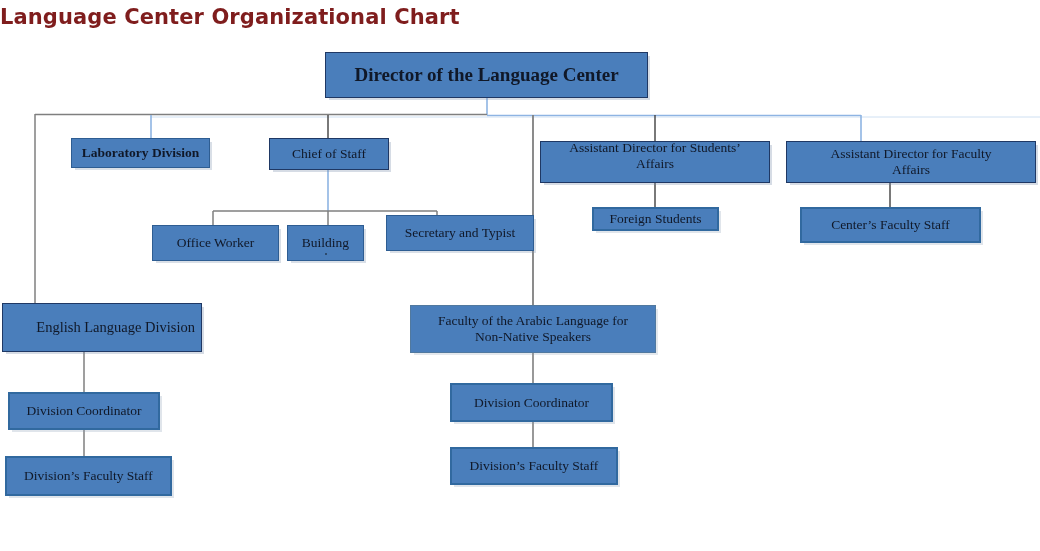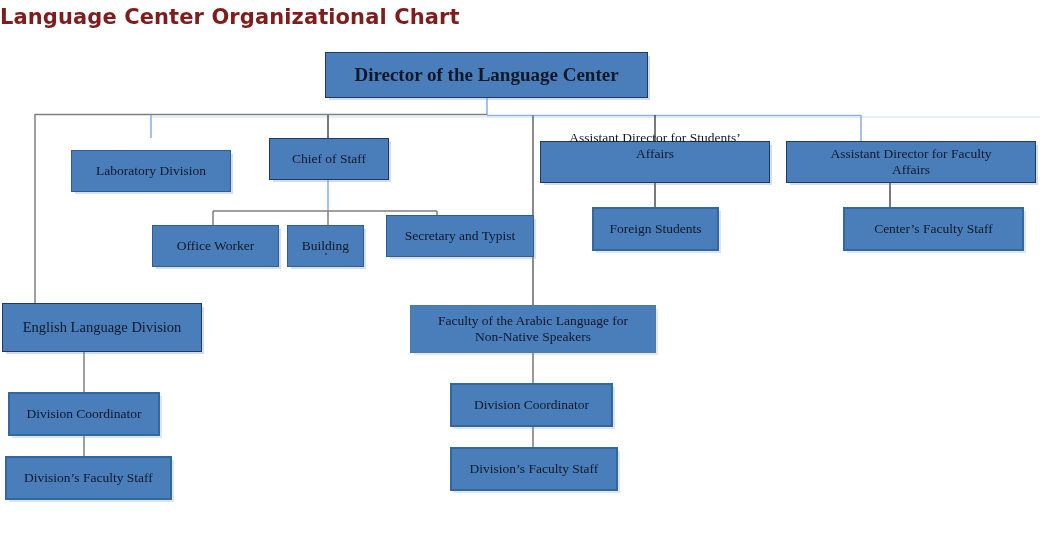--- a/index.html
+++ b/index.html
@@ -51,21 +51,21 @@
   .node {
     position: absolute;
     box-sizing: border-box;
     background: #4a7ebb;
     display: flex;
     align-items: center;
     justify-content: center;
     text-align: center;
     color: #101828;
     line-height: 1.18;
-    padding: 20px 6px;
+    padding: 10px 6px;
     z-index: 3;
   }
   .node .node-label {
     display: block;
     width: 100%;
   }
 
   
   .bd-dark {
     border: 1.5px solid #1f3864;
@@ -143,21 +143,21 @@
 
     <line x1="533" y1="353" x2="533" y2="383" stroke="#7f7f7f" stroke-width="1.6"></line>
 
     <line x1="533" y1="422" x2="533" y2="447" stroke="#7f7f7f" stroke-width="1.6"></line>
   </svg>
 
   <div class="node bd-dark t-root" style="left:325px; top:52px; width:323px; height:46px;">
     <span class="node-label">Director of the Language Center</span>
   </div>
 
-  <div class="node bd-mid t-md" style="left:71px; top:150px; width:160px; height:30px;">
+  <div class="node bd-mid t-md" style="left:71px; top:138px; width:139px; height:30px;font-weight:bold;">
     <span class="node-label">Laboratory Division</span>
   </div>
 
   <div class="node bd-dark t-md" style="left:269px; top:138px; width:120px; height:32px;">
     <span class="node-label">Chief of Staff</span>
   </div>
 
   <div class="node bd-dark t-md" style="left:540px; top:141px; width:230px; height:42px; flex-direction:column;justify-content:flex-end;">
     <span class="node-label">Assistant Director for Students’</span>
     <span class="node-label">Affairs</span>
@@ -178,25 +178,25 @@
   <div class="stray-dot" style="left:325px; top:253px;"></div>
 
   <div class="node bd-mid t-md" style="left:386px; top:215px; width:148px; height:36px;">
     <span class="node-label">Secretary and Typist</span>
   </div>
 
   <div class="node bd-light t-md" style="left:592px; top:207px; width:127px; height:24px;">
     <span class="node-label">Foreign Students</span>
   </div>
 
-  <div class="node bd-light t-md" style="left:800px; top:207px; width:181px; height:36px;margin-left:43px;">
+  <div class="node bd-light t-md" style="left:800px; top:207px; width:181px; height:36px;">
     <span class="node-label">Center’s Faculty Staff</span>
   </div>
 
-  <div class="node bd-dark t-lg" style="left:2px; top:303px; width:200px; height:49px;">
+  <div class="node bd-dark t-lg" style="left:2px; top:303px; width:200px; height:49px;text-align:right;">
     <span class="node-label">English Language Division</span>
   </div>
 
   <div class="node bd-light t-md" style="left:8px; top:392px; width:152px; height:38px;">
     <span class="node-label">Division Coordinator</span>
   </div>
 
   <div class="node bd-light t-md" style="left:5px; top:456px; width:167px; height:40px;">
     <span class="node-label">Division’s Faculty Staff</span>
   </div>

